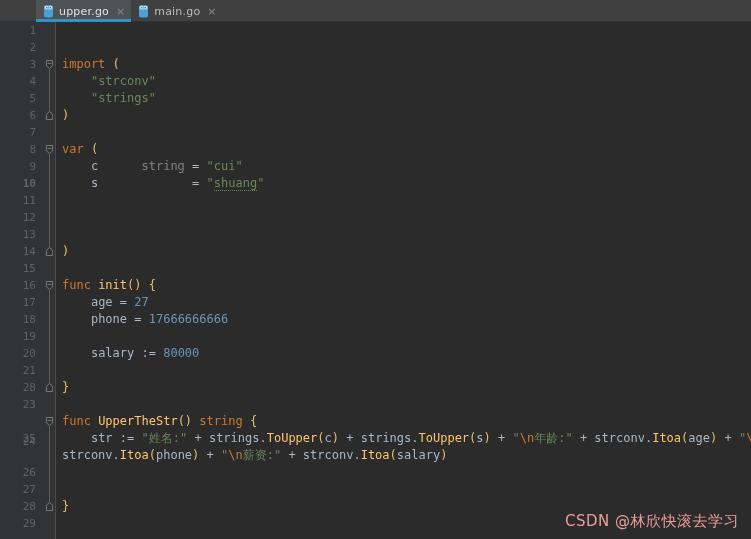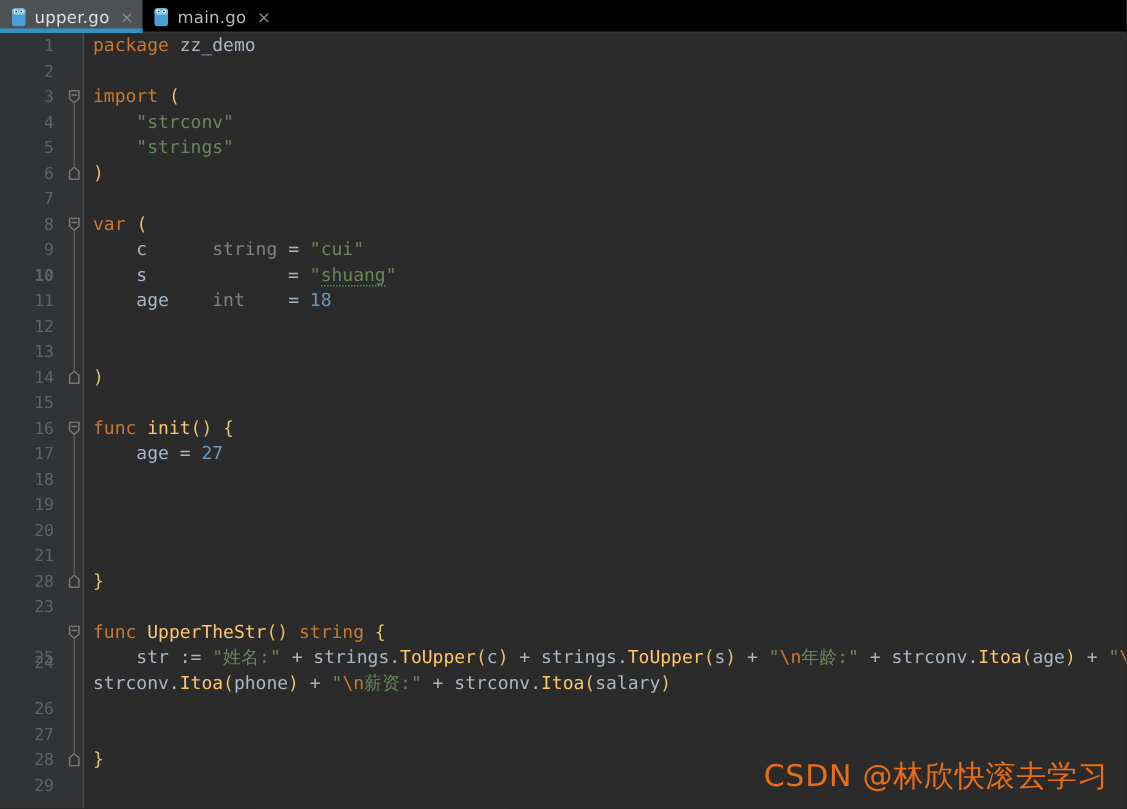--- a/index.html
+++ b/index.html
@@ -15,26 +15,27 @@
     position: relative;
     width: 751px; height: 539px;
     background: #2b2b2b;
     display: flex;
     flex-direction: column;
   }
 
   
   .tabbar {
     height: 22px;
-    background: #000000;
+    background: #404040;
     display: flex;
     align-items: stretch;
     flex: 0 0 22px;
     border-bottom: 1px solid #323232;
     position: relative;
+    padding-left: 36px;
   }
   .tab {
     display: flex;
     align-items: center;
     padding: 0 6px 0 7px;
     gap: 5px;
     height: 22px;
     position: relative;
     cursor: default;
   }
@@ -142,22 +143,22 @@
     border-bottom: 1px dotted #5a8c4a;
     padding-bottom: 0px;
   }
 
   
   .watermark {
     position: absolute;
     right: 12px;
     bottom: 8px;
     font-family: "DejaVu Sans", sans-serif;
-    font-size: 20px;
-    color: #f97316;
+    font-size: 15px;
+    color: #fca5a5;
     opacity: .92;
     letter-spacing: .5px;
     pointer-events: none;
     white-space: nowrap;
   }
 </style>
 </head>
 <body>
 
 <div id="app">
@@ -277,35 +278,35 @@
           </svg>
         </div>
         <div style="position: absolute; left: 5px; width: 1px; background: rgb(90, 90, 90); top: 47px; height: 42px;"></div>
         <div style="position: absolute; left: 5px; width: 1px; background: rgb(90, 90, 90); top: 132px; height: 93px;"></div>
         <div style="position: absolute; left: 5px; width: 1px; background: rgb(90, 90, 90); top: 268px; height: 93px;"></div>
         <div style="position: absolute; left: 5px; width: 1px; background: rgb(90, 90, 90); top: 404px; height: 76px;"></div>
       </div>
 
     <div class="code-area" id="codearea">
 
-      <div class="line" style="top:0px"><span class="kw">package</span> <span class="pkg">zz_demo</span></div>
 
       <div class="line" style="top:34px"><span class="kw">import</span> <span class="brace">(</span></div>
       <div class="line" style="top:51px">    <span class="str">"strconv"</span></div>
       <div class="line" style="top:68px">    <span class="str">"strings"</span></div>
       <div class="line" style="top:85px"><span class="brace">)</span></div>
 
       <div class="line" style="top:119px"><span class="kw">var</span> <span class="brace">(</span></div>
       <div class="line" style="top:136px">    <span class="ident">c</span>      <span class="type">string</span> <span class="punc">=</span> <span class="str">"cui"</span></div>
       <div class="line" style="top:153px">    <span class="ident">s</span>             <span class="punc">=</span> <span class="str">"<span class="typo">shuang</span>"</span></div>
-      <div class="line" style="top:170px">    <span class="ident">age</span>    <span class="type">int</span>    <span class="punc">=</span> <span class="num">18</span></div>
       <div class="line" style="top:221px"><span class="brace">)</span></div>
 
       <div class="line" style="top:255px"><span class="kw">func</span> <span class="fname">init</span><span class="brace">()</span> <span class="brace">{</span></div>
       <div class="line" style="top:272px">    <span class="ident">age</span> <span class="punc">=</span> <span class="num">27</span></div>
+      <div class="line" style="top:289px">    <span class="ident">phone</span> <span class="punc">=</span> <span class="num">17666666666</span></div>
+      <div class="line" style="top:323px">    <span class="ident">salary</span> <span class="punc">:=</span> <span class="num">80000</span></div>
       <div class="line" style="top:357px"><span class="brace">}</span></div>
 
       <div class="line" style="top:391px"><span class="kw">func</span> <span class="fname">UpperTheStr</span><span class="brace">()</span> <span class="kw">string</span> <span class="brace">{</span></div>
 
       <div class="line" style="top:408px">    <span class="ident">str</span> <span class="punc">:=</span> <span class="str">"姓名:"</span> <span class="punc">+</span> <span class="ident">strings</span><span class="punc">.</span><span class="fname">ToUpper</span><span class="brace">(</span><span class="ident">c</span><span class="brace">)</span> <span class="punc">+</span> <span class="ident">strings</span><span class="punc">.</span><span class="fname">ToUpper</span><span class="brace">(</span><span class="ident">s</span><span class="brace">)</span> <span class="punc">+</span> <span class="str">"<span class="esc">\n</span>年龄:"</span> <span class="punc">+</span> <span class="ident">strconv</span><span class="punc">.</span><span class="fname">Itoa</span><span class="brace">(</span><span class="ident">age</span><span class="brace">)</span> <span class="punc">+</span> <span class="str">"<span class="esc">\n</span>手机号:"</span> </div>
       <div class="line" style="top:425px"><span class="ident">strconv</span><span class="punc">.</span><span class="fname">Itoa</span><span class="brace">(</span><span class="ident">phone</span><span class="brace">)</span> <span class="punc">+</span> <span class="str">"<span class="esc">\n</span>薪资:"</span> <span class="punc">+</span> <span class="ident">strconv</span><span class="punc">.</span><span class="fname">Itoa</span><span class="brace">(</span><span class="ident">salary</span><span class="brace">)</span></div>
 
       <div class="line" style="top:476px"><span class="brace">}</span></div>
 
     </div>

